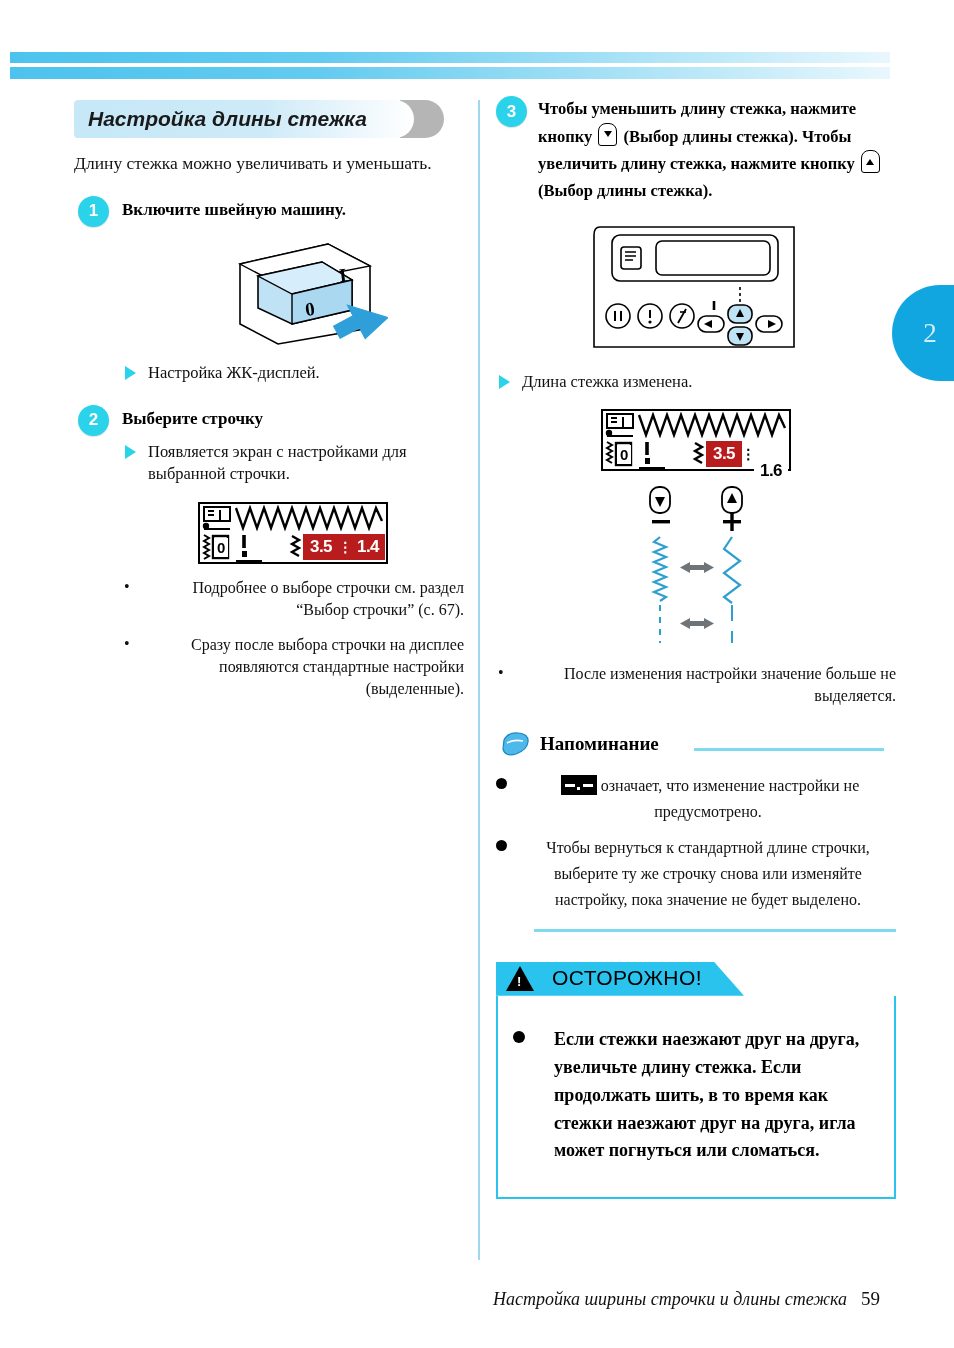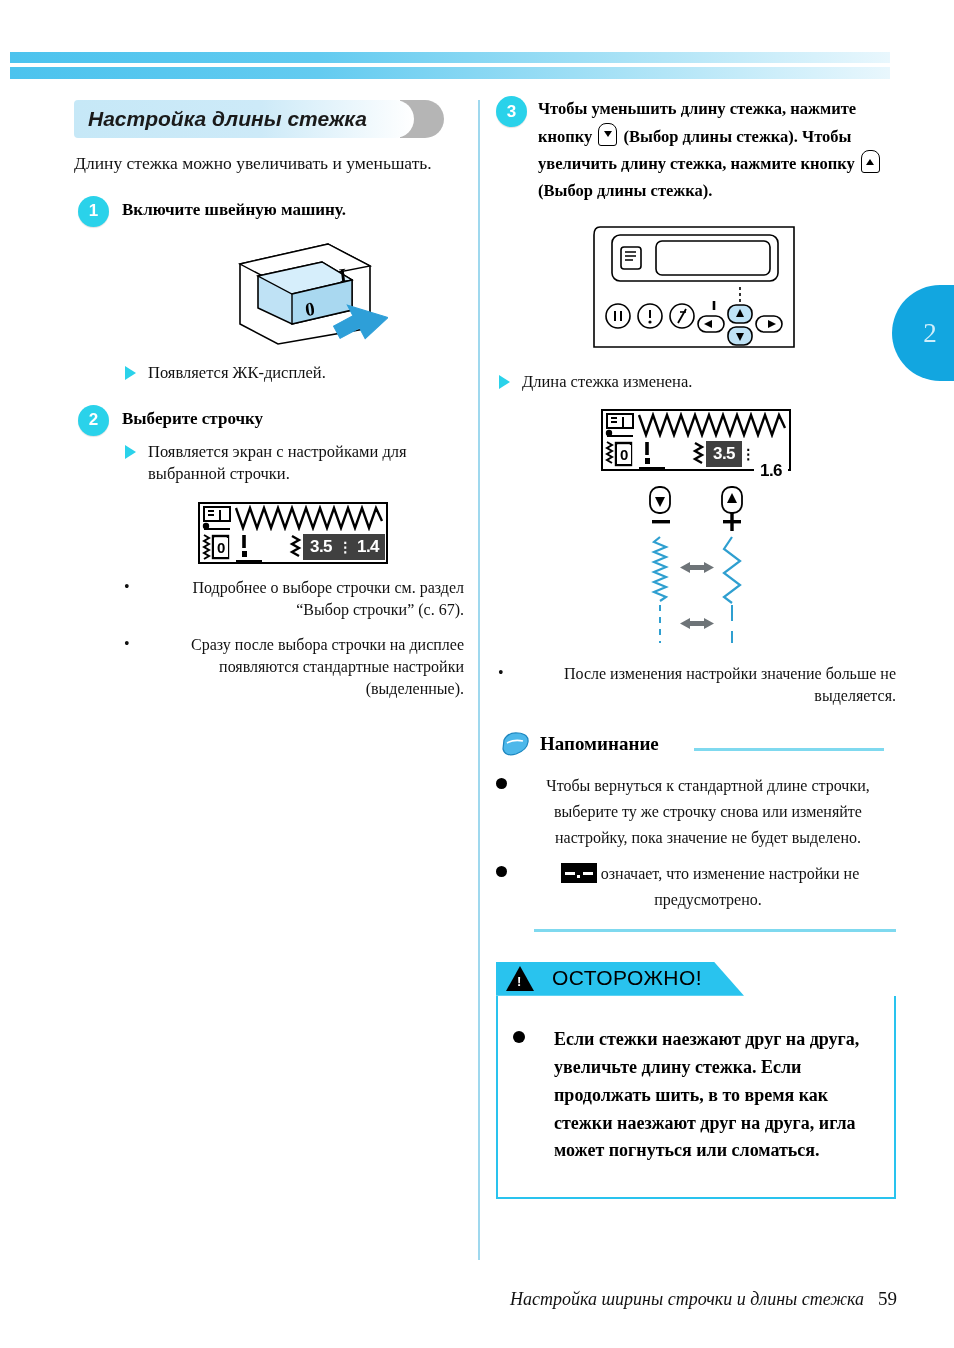--- a/index.html
+++ b/index.html
@@ -104,21 +104,21 @@
   .switch-ill{margin:14px 0 0 96px;}
 
   
   .lcd{
     background:#ffffff;border:2px solid #000;
     width:186px;height:58px;position:relative;margin:0 auto;
   }
   .lcd .zigtop{position:absolute;left:2px;top:1px;width:182px;height:26px;}
   .lcd .botrow{position:absolute;left:0;bottom:0;width:186px;height:30px;}
   .lcd .inv{
-    position:absolute;background:#404040;color:#fff;
+    position:absolute;background:#b91c1c;color:#fff;
     font-family:"Liberation Sans", sans-serif;font-weight:bold;font-size:17px;
     display:flex;align-items:center;justify-content:center;letter-spacing:-.5px;
   }
   .lcd .plain{
     position:absolute;color:#000;background:#fff;
     font-family:"Liberation Sans", sans-serif;font-weight:bold;font-size:17px;
     display:flex;align-items:center;justify-content:center;letter-spacing:-.5px;
   }
   .lcd-wrap{margin-top:16px;}
 
@@ -184,21 +184,21 @@
   .chap{
     position:absolute;right:0px;top:285px;width:62px;height:96px;
     background:#12a6e0;border-radius:48px 0 0 48px;
     color:#cfeefb;font-family:"Liberation Serif", serif;font-size:27px;
     display:flex;align-items:center;justify-content:center;
     padding-left:14px;box-sizing:border-box;
   }
 
   
   .footer{
-    position:absolute;right:57px;bottom:38px;
+    position:absolute;right:74px;bottom:38px;
     font-family:"Liberation Serif", serif;font-style:italic;font-size:18px;color:#111;
   }
   .footer .pg{font-style:normal;margin-left:14px;font-size:19px;}
 </style>
 </head>
 <body>
 
 <div class="page">
 
   <div class="hdr-wrap">
@@ -234,21 +234,21 @@
 
           <text x="88" y="80" font-family="Liberation Serif, serif" font-size="19" font-weight="bold" fill="#000" transform="rotate(-7 88 80)">0</text>
           <text x="122" y="46" font-family="Liberation Serif, serif" font-size="19" font-weight="bold" fill="#000" transform="rotate(-7 122 46)">I</text>
 
           <path d="M168 96 L138 66 L138 78 L116 78 L116 92 L138 92 L138 104 Z" fill="#2e9fd8" stroke="#2e9fd8" stroke-width="1" transform="rotate(-28 140 85)"></path>
         </svg>
       </div>
 
       <div class="arrow-line">
         <span class="tri"></span>
-        <span>Появляется ЖК-дисплей.</span>
+        <span>Настройка ЖК-дисплей.</span>
       </div>
     </div>
 
     <div class="step">
       <div class="num">2</div>
       <div class="stitle">Выберите строчку</div>
 
       <div class="arrow-line">
         <span class="tri"></span>
         <span>Появляется экран с настройками для выбранной строчки.</span>
@@ -412,25 +412,25 @@
         <svg width="36" height="28" viewBox="0 0 36 28" style="position:absolute;left:2px;top:-2px;">
           <path d="M6 9 Q10 1 20 2 Q31 3 30 11 Q29 19 18 23 Q7 26 5 18 Z" fill="#4db8ea" stroke="#1c86bf" stroke-width="1.2"></path>
           <path d="M9 12 Q16 8 25 10" fill="none" stroke="#ffffff" stroke-width="1.6"></path>
         </svg>
         <div class="title">Напоминание</div>
         <div class="rule"></div>
       </div>
       <div class="bullets">
         <div class="rb">
           <span class="bl"></span>
-          <span>Чтобы вернуться к стандартной длине строчки, выберите ту же строчку снова или изменяйте настройку, пока значение не будет выделено.</span>
+          <span class="dashglyph"><em></em></span><span>означает, что изменение настройки не предусмотрено.</span>
         </div>
         <div class="rb">
           <span class="bl"></span>
-          <span class="dashglyph"><em></em></span><span>означает, что изменение настройки не предусмотрено.</span>
+          <span>Чтобы вернуться к стандартной длине строчки, выберите ту же строчку снова или изменяйте настройку, пока значение не будет выделено.</span>
         </div>
       </div>
       <div class="botrule"></div>
     </div>
 
     <div class="caution">
       <div class="tab">
         <span class="warn"></span>
         <span class="warn-ex">!</span>
         <span class="lbl">ОСТОРОЖНО!</span>

